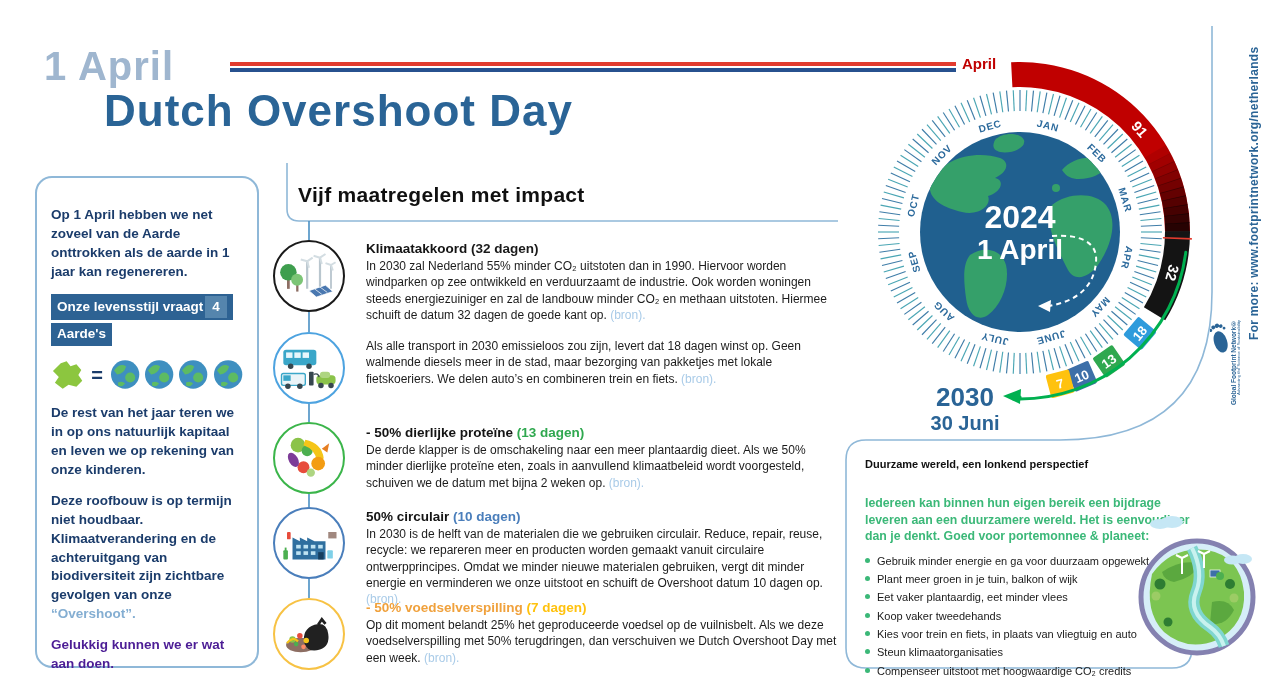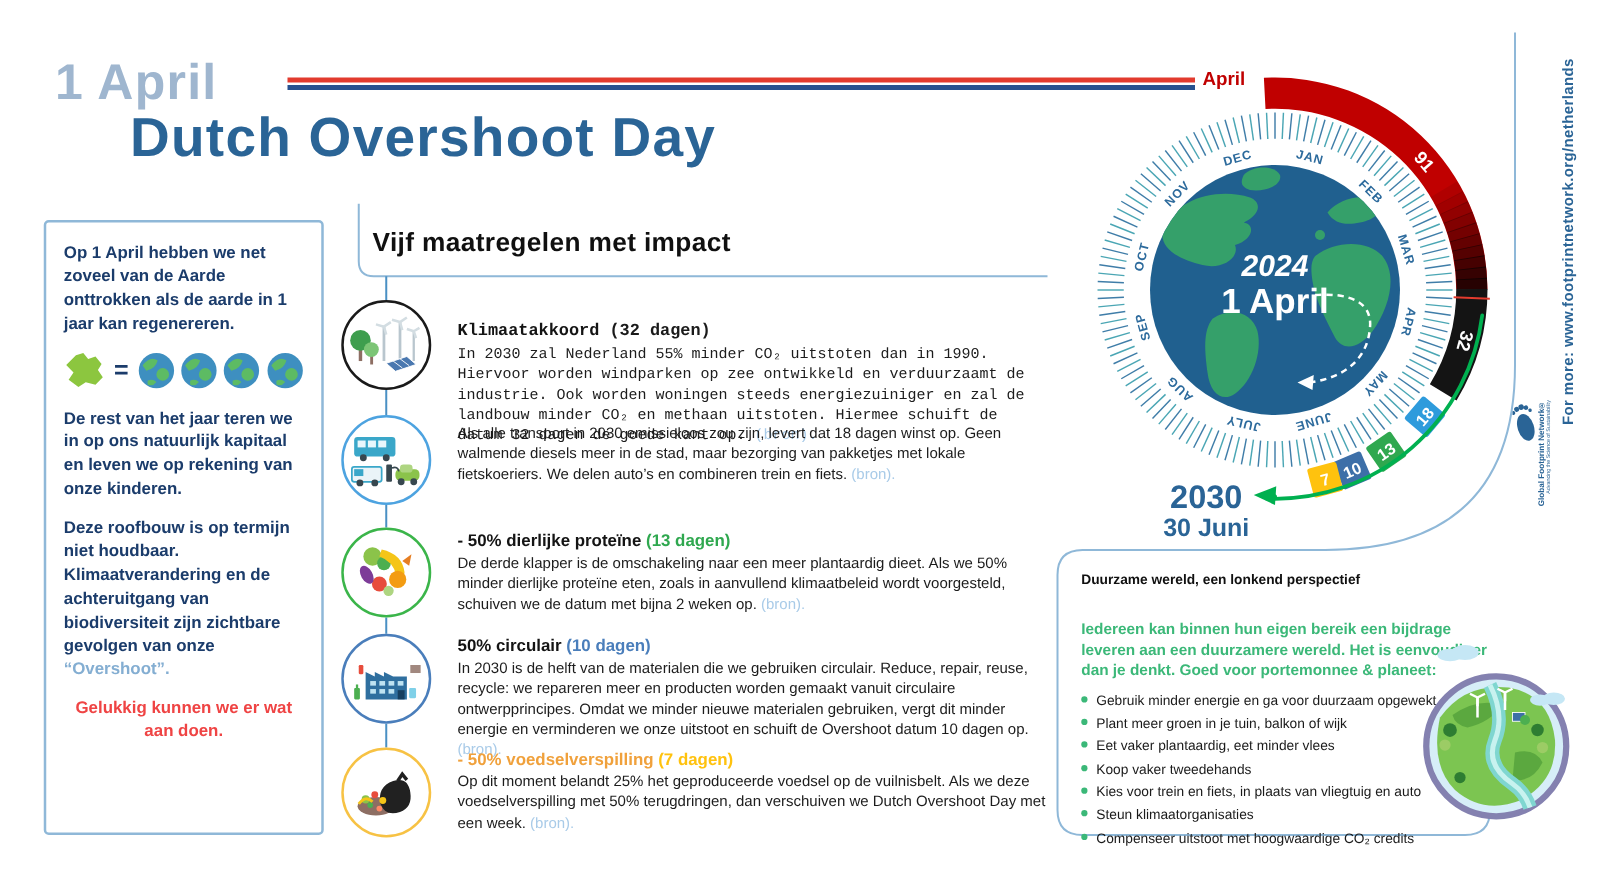--- a/index.html
+++ b/index.html
@@ -8,50 +8,50 @@
   .abs{position:absolute;}
 
   
   .title-date{left:44px;top:44px;font-size:40px;font-weight:bold;color:#9FB6CF;letter-spacing:1px;}
   .title-main{left:104px;top:86px;font-size:44px;font-weight:bold;color:#2A6496;letter-spacing:1px;}
   .dline{left:230px;width:726px;height:4px;}
   .dline.red{top:62px;background:#E23B2E;}
   .dline.blue{top:68px;background:#27518F;}
 
   
-  .sidebar{left:35px;top:176px;width:224px;height:492px;border:2px solid #8FB8D8;border-radius:4px;
-           box-sizing:border-box;padding:15px 14px;color:#1B3C6B;font-weight:bold;font-size:13.5px;line-height:1.4;}
+  .sidebar{left:35px;top:176px;width:224px;height:492px;border:2px solid #8FB8D8;border-radius:17px;
+           box-sizing:border-box;padding:28px 14px;color:#1B3C6B;font-weight:bold;font-size:13.5px;line-height:1.4;}
   .sidebar p{margin:0 0 12px 0;}
   .hl-line{display:inline-block;background:#2D6293;color:#fff;padding:2px 6px;margin-bottom:3px;}
   .hl-chip{display:inline-block;background:#5585AD;color:#fff;padding:2px 7px;margin-left:2px;}
   .earth-row{display:flex;align-items:center;gap:4px;margin:10px 0 14px 0;}
   .eq{font-size:20px;color:#1B3C6B;font-weight:bold;margin:0 3px;}
   .overshoot-word{color:#84AED2;}
-  .green-text{color:#ef4444;text-align:center;}
+  .green-text{color:#4c1d95;}
 
   
   .m-heading{left:298px;top:183px;font-size:21px;font-weight:bold;color:#101010;letter-spacing:.3px;}
   .m-item{left:366px;width:472px;}
   .m-item .m-title{font-size:13.5px;font-weight:bold;color:#141414;}
   .m-item .m-body{font-size:12px;color:#1c1c1c;line-height:1.36;margin-top:2px;}
   .m-src{color:#A9CBE8;}
   .d-black{color:#1a1a1a;} .d-blue{color:#3E9BDC;} .d-green{color:#2FA84F;}
   .d-steel{color:#4A7EBB;} .d-yellow{color:#FFC20E;} .h-orange{color:#F0A13C;}
-  .m1{top:258px;font-family:Liberation Mono, monospace;} .m2{top:336px;} .m3{top:425px;} .m4{top:509px;} .m5{top:600px;}
+  .m1{top:241px;} .m2{top:336px;} .m3{top:425px;} .m4{top:509px;} .m5{top:600px;}
   .icircle{left:273px;width:72px;height:72px;border-radius:50%;background:#fff;box-sizing:border-box;
            display:flex;align-items:center;justify-content:center;overflow:hidden;}
   .c1{top:240px;border:2.5px solid #1a1a1a;} .c2{top:332px;border:2.5px solid #4DA3E0;}
   .c3{top:422px;border:2.5px solid #3BB54A;} .c4{top:507px;border:2.5px solid #4A7EBB;}
   .c5{top:598px;border:2.5px solid #F7C244;}
 
   
   #dial{left:820px;top:35px;width:400px;height:400px;}
   .dagen{left:962px;top:55px;font-size:15px;font-weight:bold;color:#C00000;}
   .globe-label{left:930px;top:201px;width:180px;text-align:center;color:#fff;line-height:1.05;pointer-events:none;}
-  .globe-label .y{font-size:24px;font-weight:bold;font-style:italic;}
+  .globe-label .y{font-size:32px;font-weight:bold;}
   .globe-label .d{font-size:28px;font-weight:bold;}
   .target{left:915px;top:352px;width:100px;text-align:center;color:#2A6496;line-height:1.0;margin-top:32px;}
   .target .ty{font-size:26px;font-weight:bold;}
   .target .td{font-size:20px;font-weight:bold;margin-top:3px;}
 
   
   .persp{left:845px;top:440px;width:352px;height:228px;box-sizing:border-box;padding:18px 10px 10px 20px;}
   .persp h3{margin:0;font-size:11px;font-weight:bold;color:#101010;}
   .persp .intro{margin-top:25px;width:330px;font-size:12.3px;font-weight:bold;color:#3BB878;line-height:1.35;}
   .tips{list-style:none;margin:9px 0 0 0;padding:0;width:292px;}
@@ -80,20 +80,24 @@
     <path d="M 309,221 L 309,240 M 309,312 L 309,332 M 309,404 L 309,422 M 309,494 L 309,507 M 309,579 L 309,598" fill="none" stroke="#4A90C4" stroke-width="1.6"></path>
   </svg>
 
   <div class="abs title-date">1 April</div>
   <div class="abs title-main">Dutch Overshoot Day</div>
   <div class="abs dline red"></div>
   <div class="abs dline blue"></div>
 
   <div class="abs sidebar">
     <p>Op 1 April hebben we net zoveel van de Aarde onttrokken als de aarde in 1 jaar kan regenereren.</p>
+    <div>
+      <span class="hl-line"><span>Onze levensstijl vraagt</span><span class="hl-chip">4</span></span><br>
+      <span class="hl-line">Aarde's</span>
+    </div>
     <div class="earth-row">
       <svg width="34" height="30" viewBox="0 0 34 30">
         <path d="M10,3 L16,1 L20,6 L26,4 L31,10 L28,15 L32,21 L26,27 L18,25 L12,29 L4,23 L8,17 L2,11 Z" fill="#8CC63F"></path>
       </svg>
       <span class="eq">=</span>
       <svg width="31" height="31" viewBox="0 0 30 30" class="mini-earth">
           <circle cx="15" cy="15" r="14" fill="#3E8FC0"></circle>
           <path d="M4,11 q6,-8 12,-4 q-2,7 -9,8 Z" fill="#5DBB63"></path>
           <circle cx="20" cy="18" r="5" fill="#5DBB63"></circle>
           <path d="M8,23 q4,-2 7,1 q-3,4 -7,2 Z" fill="#5DBB63"></path>

